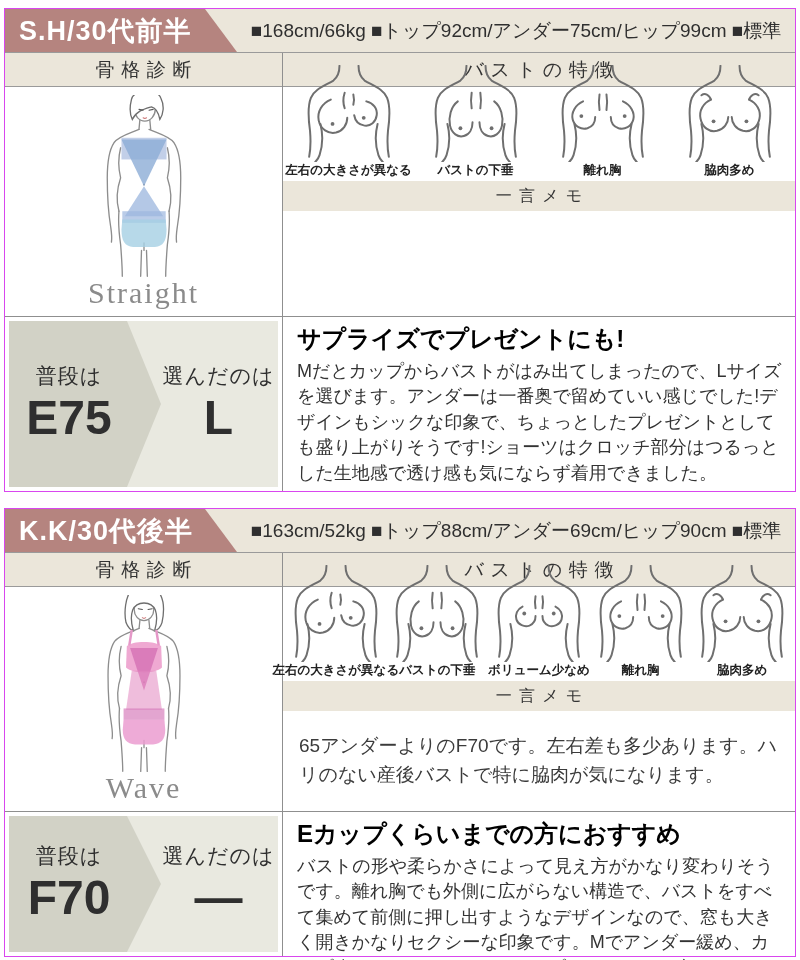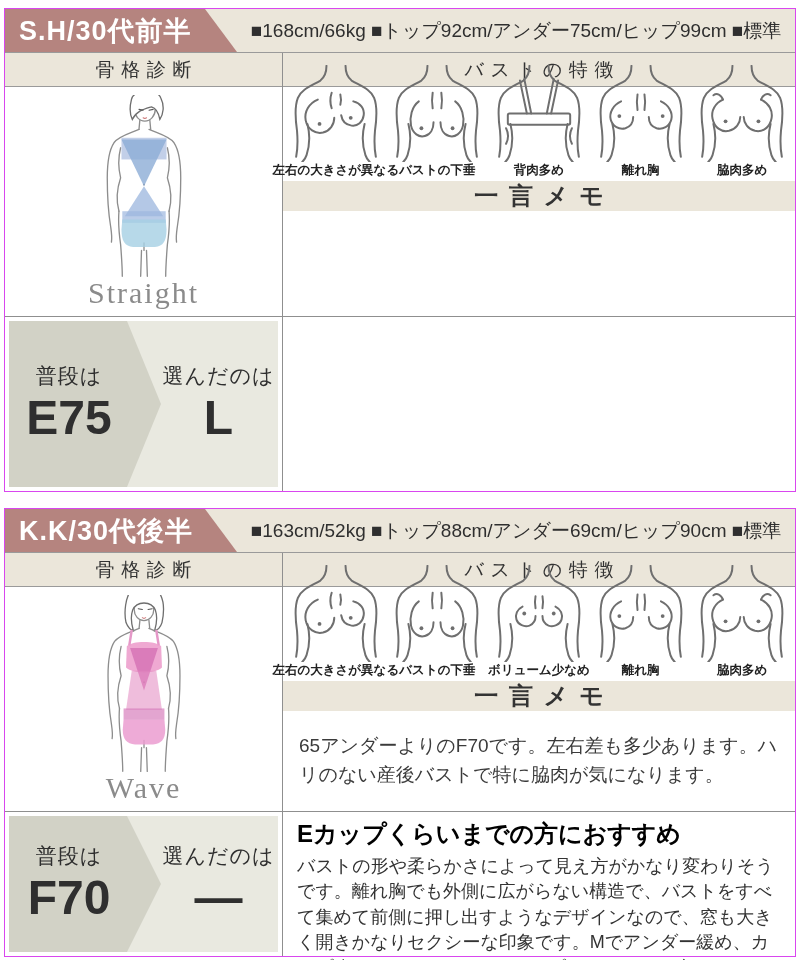--- a/index.html
+++ b/index.html
@@ -44,21 +44,21 @@
 
   
   .features-row { height:94px; flex:none; display:flex; align-items:flex-end; justify-content:space-around; padding:2px 2px 0; }
   .feature { width:101px; display:flex; flex-direction:column; align-items:center; }
   .feature svg { width:92px; height:97px; }
   .feature-label { font-size:12.5px; font-weight:bold; color:#222; white-space:nowrap; line-height:1; padding:2px 0 5px; }
 
   
   .memo-header { height:30px; flex:none; background:#ebe6da;
     display:flex; align-items:center; justify-content:center;
-    font-size:24px; color:#333; letter-spacing:.45em; text-indent:.45em;font-weight:bold; }
+    font-size:16px; color:#333; letter-spacing:.45em; text-indent:.45em; }
   .memo-text { flex:1; display:flex; align-items:center; padding:4px 16px 6px;
     font-size:19px; color:#3b3b3b; line-height:1.55; }
 
   
   .review-row { display:flex; border-top:1px solid #8f8f8f; align-items:stretch; }
   .b1 .review-row { height:175px; }
   .b2 .review-row { height:145px; }
   .review-left { width:278px; flex:none; border-right:1px solid #8f8f8f; padding:4px; }
   .chevron-box { position:relative; width:100%; height:100%; background:#e9e9e0; }
   .chevron-dark { position:absolute; left:0; top:0; bottom:0; width:152px; background:#d2d2c6;
@@ -212,26 +212,20 @@
             <div class="feature-label">左右の大きさが異なる</div>
           </div>
           <div class="feature">
             <svg viewBox="0 0 100 112">
                 <use href="#icon-sag"></use>
               </svg>
             <div class="feature-label">バストの下垂</div>
           </div>
           <div class="feature">
             <svg viewBox="0 0 100 112">
-                <use href="#icon-backfat"></use>
-              </svg>
-            <div class="feature-label">背肉多め</div>
-          </div>
-          <div class="feature">
-            <svg viewBox="0 0 100 112">
                 <use href="#icon-separated"></use>
               </svg>
             <div class="feature-label">離れ胸</div>
           </div>
           <div class="feature">
             <svg viewBox="0 0 100 112">
                 <use href="#icon-sidefat"></use>
               </svg>
             <div class="feature-label">脇肉多め</div>
           </div>
@@ -246,20 +240,24 @@
           <div class="chevron-dark"></div>
           <div class="size-group usual">
             <div class="size-label">普段は</div>
             <div class="size-value">E75</div>
           </div>
           <div class="size-group chosen">
             <div class="size-label">選んだのは</div>
             <div class="size-value">L</div>
           </div>
         </div>
+      </div>
+      <div class="review-right">
+        <div class="review-title">サプライズでプレゼントにも!</div>
+        <div class="review-body">Mだとカップからバストがはみ出てしまったので、Lサイズを選びます。アンダーは一番奥で留めていい感じでした!デザインもシックな印象で、ちょっとしたプレゼントとしても盛り上がりそうです!ショーツはクロッチ部分はつるっとした生地感で透け感も気にならず着用できました。</div>
       </div>
     </div>
   </section>
 
   <section class="profile-block b2">
     <div class="header-bar">
       <div class="name-tag">K.K/30代後半</div>
       <div class="stats">■163cm/52kg ■トップ88cm/アンダー69cm/ヒップ90cm ■標準</div>
     </div>
 

